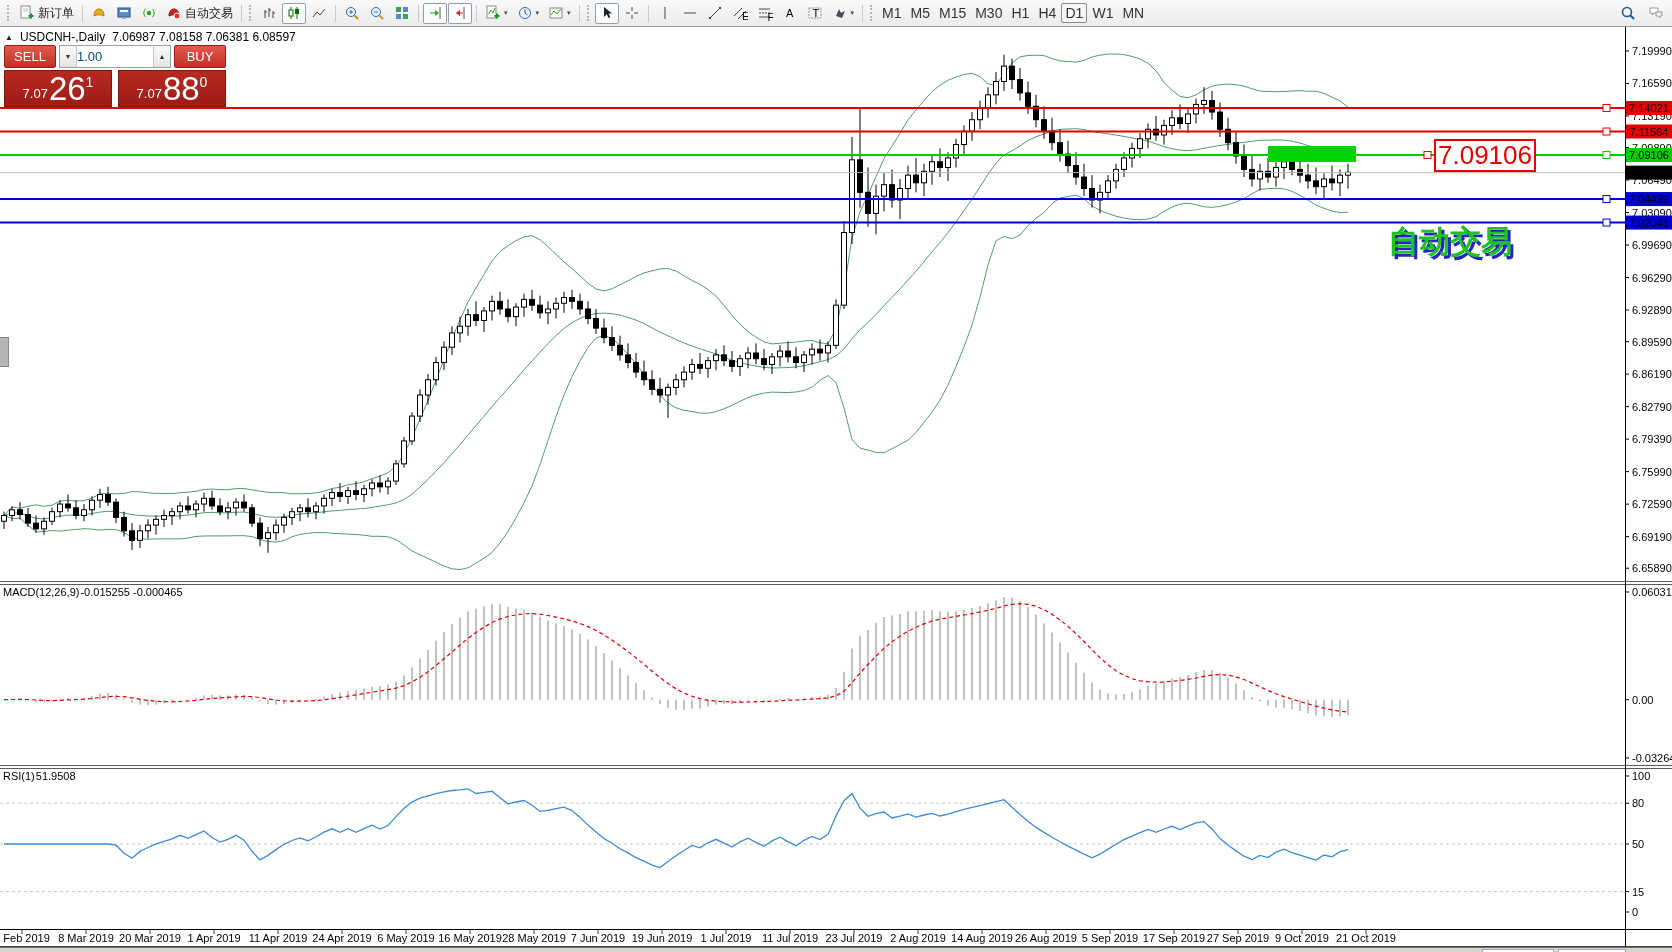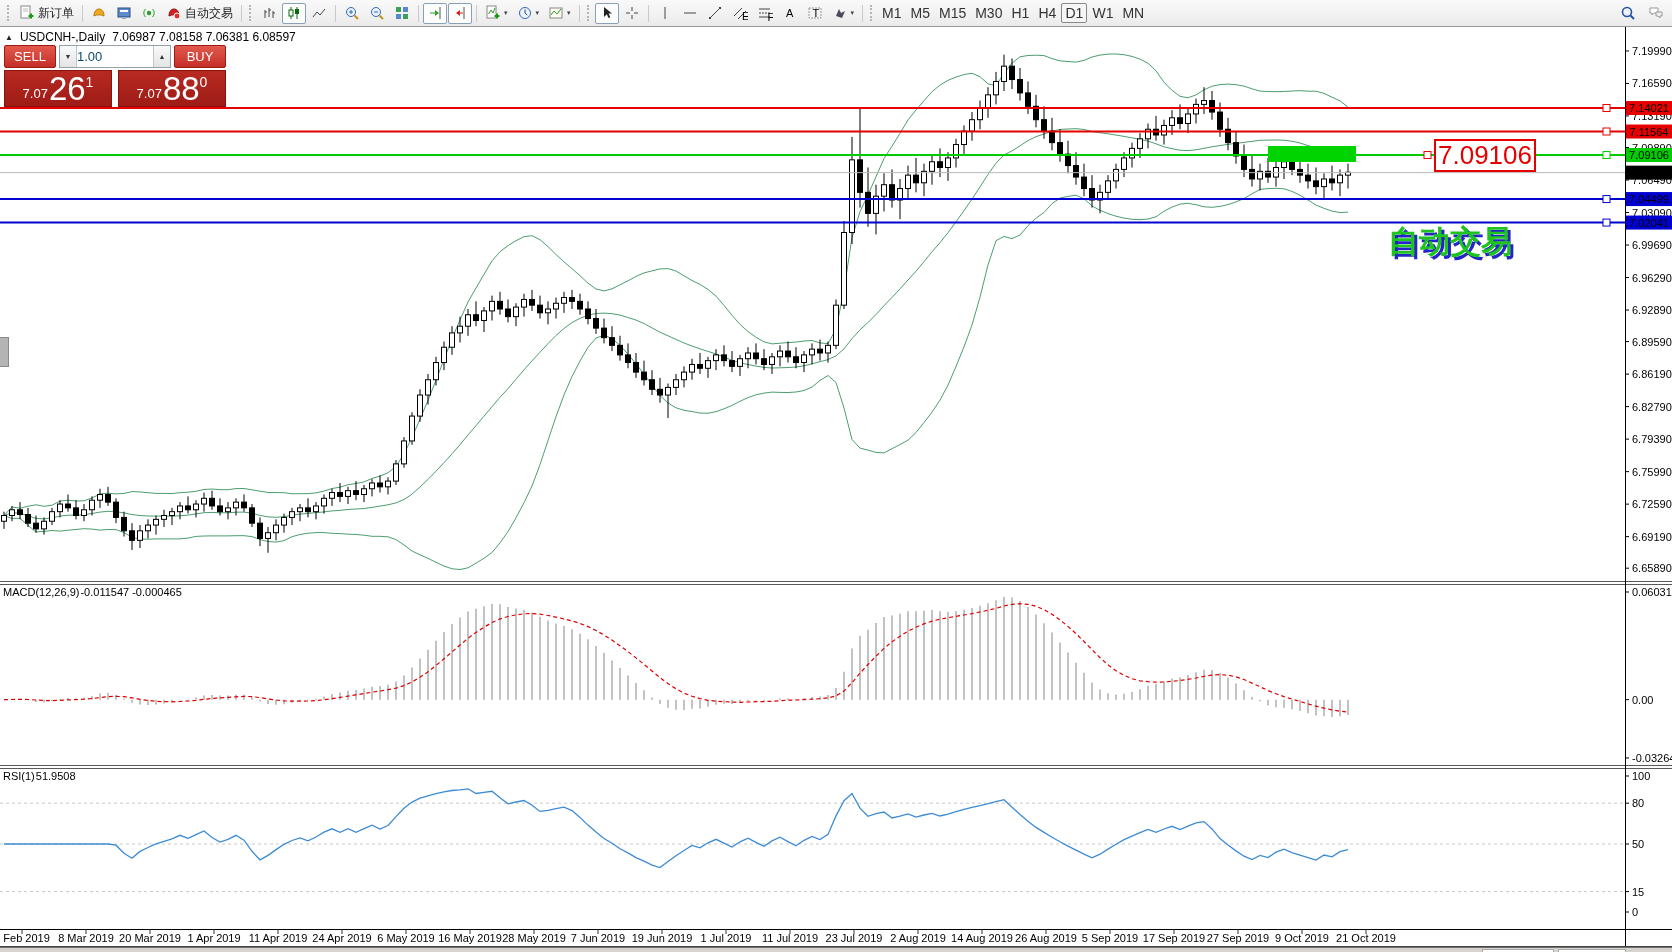--- a/index.html
+++ b/index.html
@@ -1265,21 +1265,21 @@
     <div class="tp-price">
       <span class="tp-small">7.07</span>
         <span class="tp-big">88</span>
         <span class="tp-sup">0</span>
     </div>
   </div>
 </div>
 
 <div class="panel-label" style="top:586px">
   <span>MACD(12,26,9)</span>
-  <span>-0.011547 -0.000465</span>
+  <span>-0.015255 -0.000465</span>
 </div>
 <div class="panel-label" style="top:770px">
   <span>RSI(1)</span>
   <span>51.9508</span>
 </div>
 
 <div class="callout">7.09106</div>
 <div class="note">自动交易</div>
 <div class="left-tab"></div>
 <div class="statusbar">

